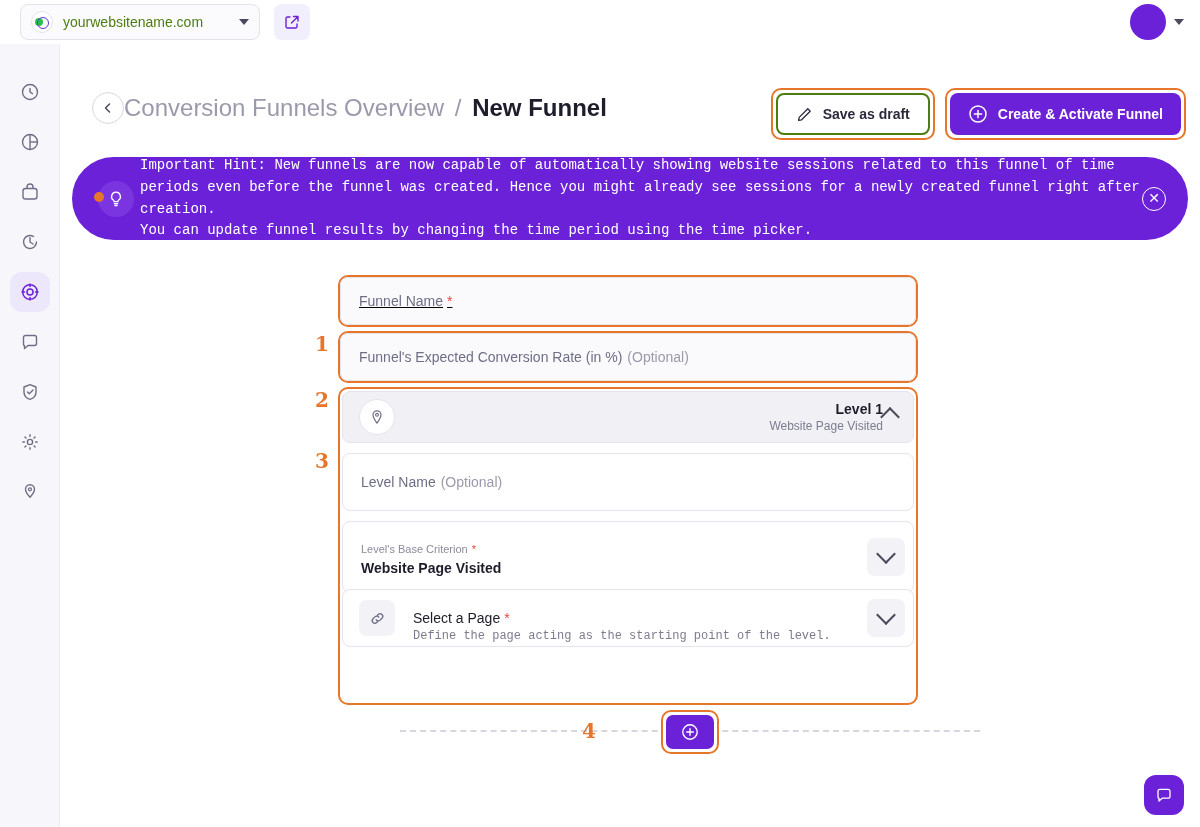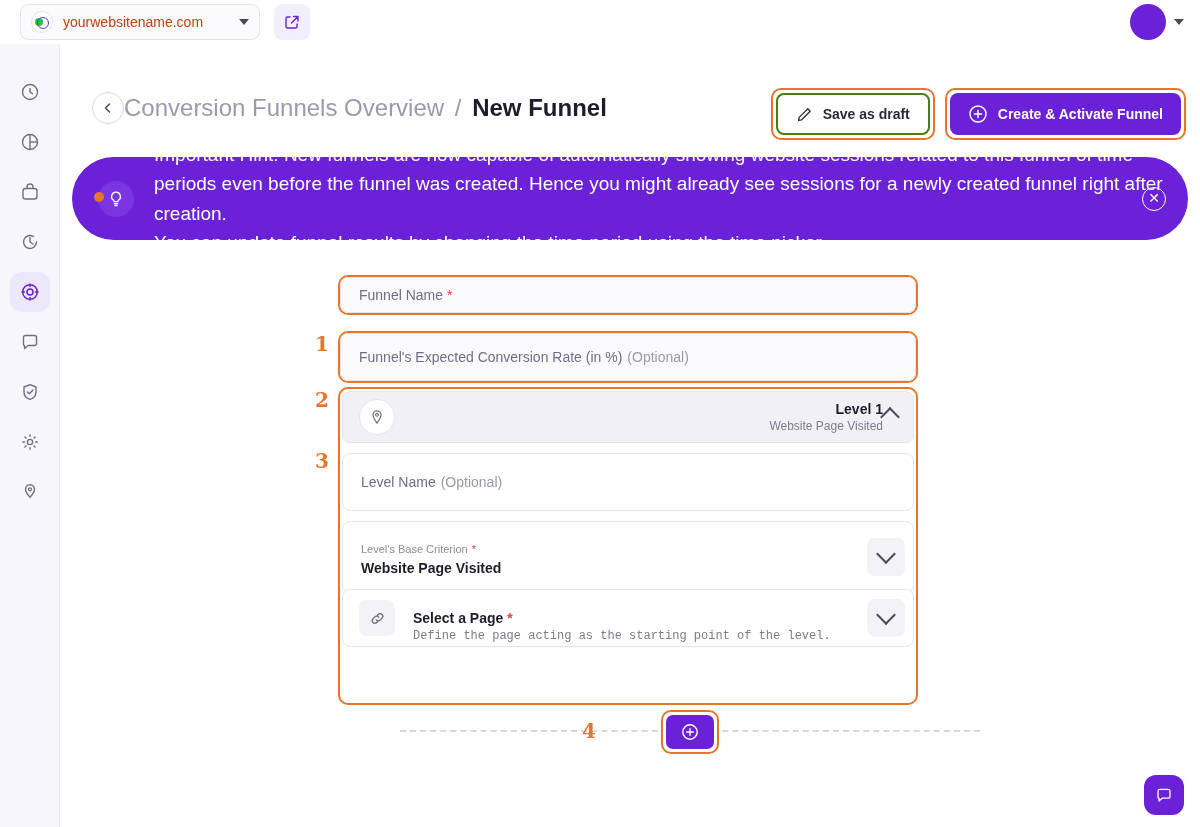--- a/index.html
+++ b/index.html
@@ -37,21 +37,21 @@
     content: ""; position: absolute; left: 3px; top: 6px;
     width: 8px; height: 8px; border-radius: 50%;
     background: #27c24c;
   }
   .site-favicon::after {
     content: ""; position: absolute; right: 3px; top: 5px;
     width: 10px; height: 10px; border-radius: 50%;
     border: 1.6px solid #5b37d6;
   }
   .site-name {
-    font-size: 14px; color: #c2410c; flex: 1;
+    font-size: 14px; color: #4d7c0f; flex: 1;
     white-space: nowrap; overflow: hidden; text-overflow: ellipsis;
   }
   .chev {
     width: 0; height: 0;
     border-left: 5px solid transparent;
     border-right: 5px solid transparent;
     border-top: 6px solid #4a4a5c;
   }
   .ext-btn {
     margin-left: 14px;
@@ -143,22 +143,23 @@
     background: #7b35e0;
     display: flex; align-items: center; justify-content: center;
     position: relative; flex: none;
   }
   .hint-dot {
     position: absolute; left: -4px; top: 11px;
     width: 10px; height: 10px; border-radius: 50%;
     background: #e8762a;
   }
   .hint-text {
-    margin-left: 20px; font-size: 19px; line-height: 1.55;
+    margin-left: 6px; font-size: 14px; line-height: 1.55;
     max-width: 1010px;
+    font-family: Liberation Mono, monospace;
   }
   .hint-close {
     position: absolute; right: 22px; top: 30px;
     width: 24px; height: 24px; border-radius: 50%;
     border: 1.6px solid #ffffff;
     color: #fff; font-size: 14px; line-height: 21px; text-align: center;
   }
 
   
   .form-area { position: absolute; left: 0; top: 0; width: 1140px; }
@@ -221,21 +222,21 @@
   .page-box {
     background: #fff; border: 1px solid #e4e4ee; border-radius: 8px;
     display: flex; align-items: center; padding: 0 8px 0 16px;
   }
   .page-icon {
     width: 36px; height: 36px; border-radius: 8px; background: #f2f2f7;
     display: flex; align-items: center; justify-content: center;
     color: #6e6e86; flex: none;
   }
   .page-texts { margin-left: 18px; flex: 1; }
-  .page-title { font-size: 14px; color: #1d1d2b; font-weight: 700; margin-top: 17px; }
+  .page-title { font-size: 14px; color: #1d1d2b; font-weight: 400; margin-top: 17px; }
   .page-sub { font-size: 12px; color: #7c7c90; margin-top: 3px; }
 
   .add-rail {
     position: absolute; left: 340px; top: 686px;
     width: 580px; height: 0;
     border-top: 2px dashed #d6d6e0;
   }
   .add-wrap {
     position: absolute; left: 601px; top: 666px;
     border: 2px solid #e8762a; border-radius: 10px; padding: 3px;
@@ -379,21 +380,21 @@
     <div class="hint-text">
       <div>Important Hint: New funnels are now capable of automatically showing website sessions related to this funnel of time periods even before the funnel was created. Hence you might already see sessions for a newly created funnel right after creation.</div>
       <div>You can update funnel results by changing the time period using the time picker.</div>
     </div>
     <div class="hint-close">✕</div>
   </div>
 
   <div class="form-area">
 
     <div class="step-num" style="left:255px; top:288px;">1</div>
-    <div class="hl" style="position:absolute; left:278px; top:231px; width:580px; height:40px;">
+    <div class="hl" style="position:absolute; left:278px; top:231px; width:580px; height:52px;text-decoration:underline;">
       <div class="field" style="width:100%; height:100%; border-radius:8px;">
         <span>Funnel Name</span>
         <span class="req">*</span>
       </div>
     </div>
 
     <div class="step-num" style="left:255px; top:344px;">2</div>
     <div class="hl" style="position:absolute; left:278px; top:287px; width:580px; height:52px;">
       <div class="field" style="width:100%; height:100%; border-radius:8px;">
         <span>Funnel's Expected Conversion Rate (in %)</span>

